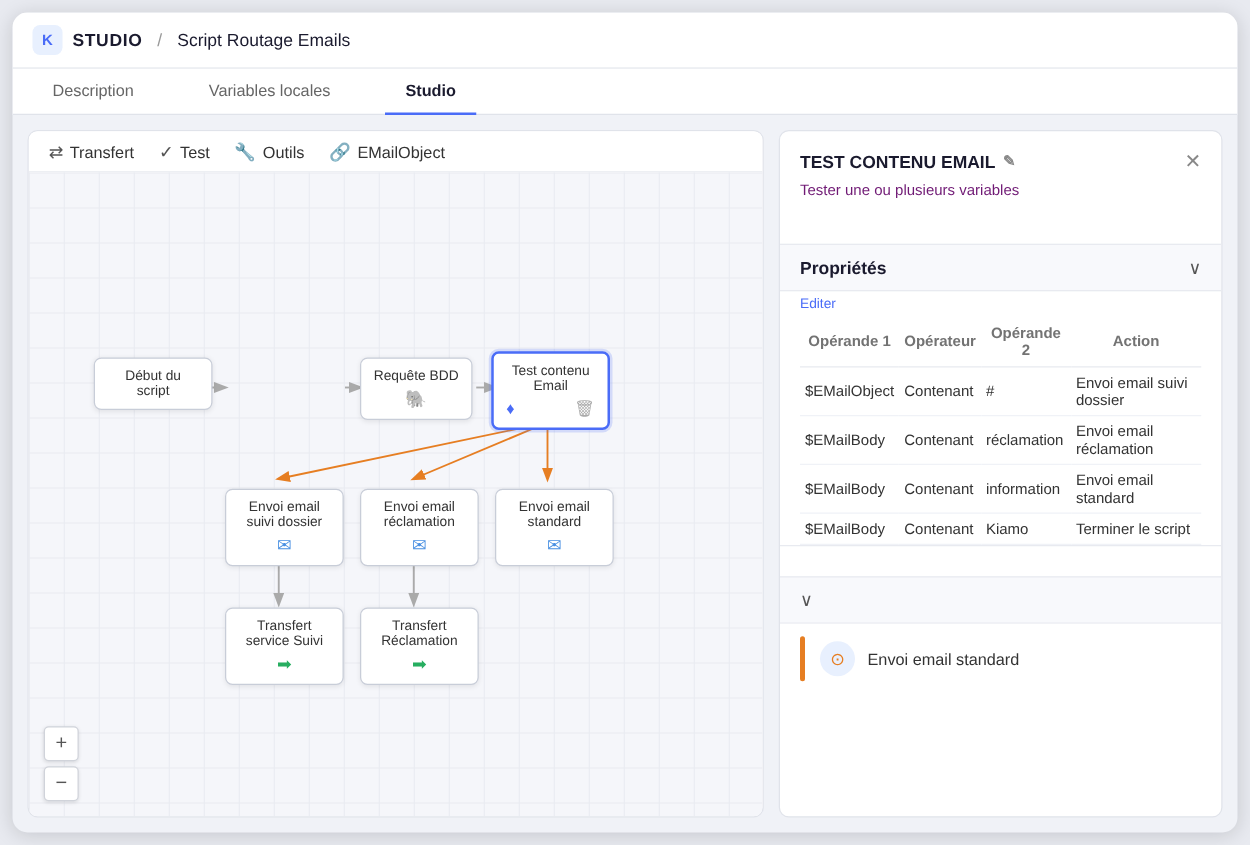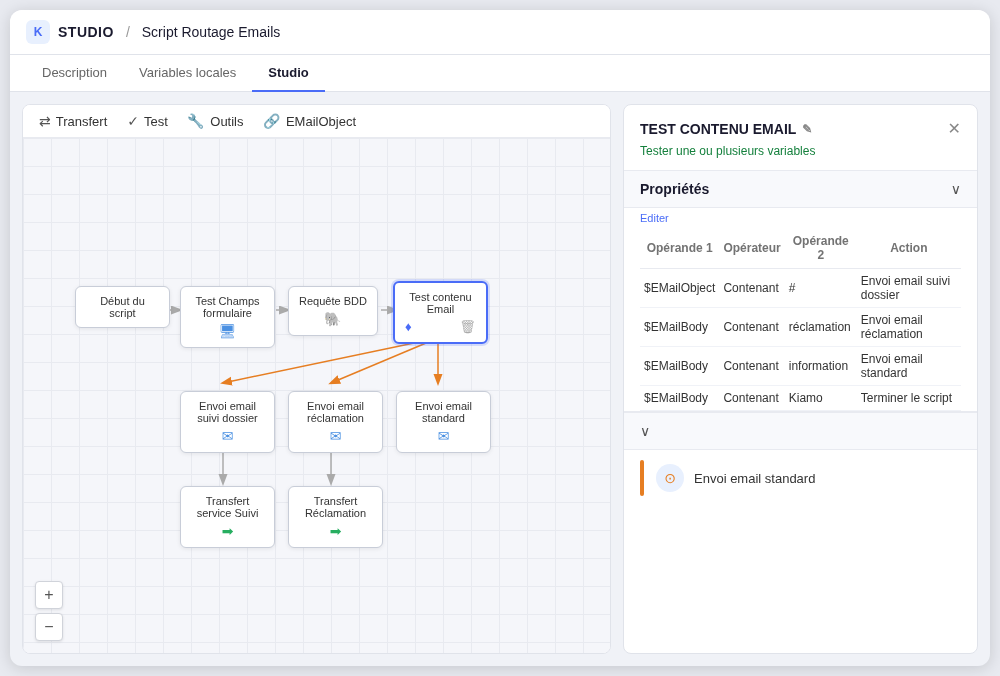--- a/index.html
+++ b/index.html
@@ -50,20 +50,21 @@
     .header-title {
       font-size: 14px; color: #1a1a2e;
     }
     
     .tabs-bar {
       background: #fff;
       display: flex;
       align-items: center;
       padding: 0 16px;
       border-bottom: 1px solid #e0e3ea;
+      gap: 28px;
     }
     .tab {
       padding: 10px 16px;
       font-size: 13px;
       color: #666;
       cursor: pointer;
       border-bottom: 2px solid transparent;
       margin-bottom: -1px;
     }
     .tab.active {
@@ -189,30 +190,31 @@
     }
     .edit-icon {
       font-size: 12px; color: #888; cursor: pointer;
     }
     .close-icon {
       font-size: 16px; color: #888; cursor: pointer;
     }
     .props-subtitle {
       padding: 0 16px 12px;
       font-size: 12px;
-      color: #15803d;
+      color: #701a75;
     }
     .section-header {
       display: flex;
       align-items: center;
       justify-content: space-between;
       padding: 10px 16px;
       background: #f8f9fc;
       border-top: 1px solid #e8eaf0;
       border-bottom: 1px solid #e8eaf0;
+      margin-top: 24px;
     }
     .section-title {
       font-size: 14px;
       font-weight: 700;
       color: #1a1a2e;
     }
     .chevron { color: #555; font-size: 14px; }
     .table-container {
       padding: 0 16px;
     }
@@ -336,24 +338,20 @@
 
           <line x1="200" y1="300" x2="200" y2="345" stroke="#aaa" stroke-width="1.5" marker-end="url(#arrow)"></line>
 
           <line x1="308" y1="300" x2="308" y2="345" stroke="#aaa" stroke-width="1.5" marker-end="url(#arrow)"></line>
         </svg>
 
         <div class="flow-node" style="left:52px; top:148px; min-width:80px;">
           <span>Début du script</span>
         </div>
 
-        <div class="flow-node" style="left:157px; top:148px;">
-          <span>Test Champs formulaire</span>
-          <div class="node-icon blue">🖥</div>
-        </div>
 
         <div class="flow-node" style="left:265px; top:148px;">
           <span>Requête BDD</span>
           <div class="node-icon blue">🐘</div>
         </div>
 
         <div class="flow-node selected" style="left:370px; top:143px;">
           <span>Test contenu Email</span>
           <div style="display:flex; justify-content: space-between; margin-top:4px;">
             <span style="color:#4a6cf7; font-size:13px;">♦</span>

